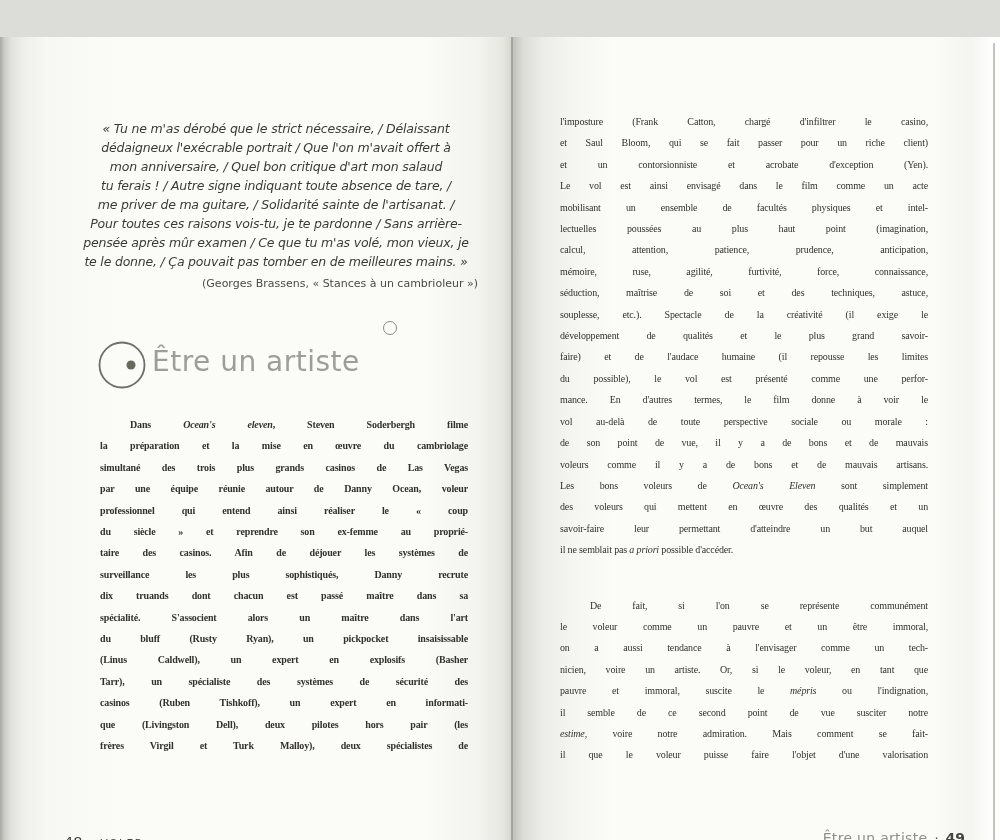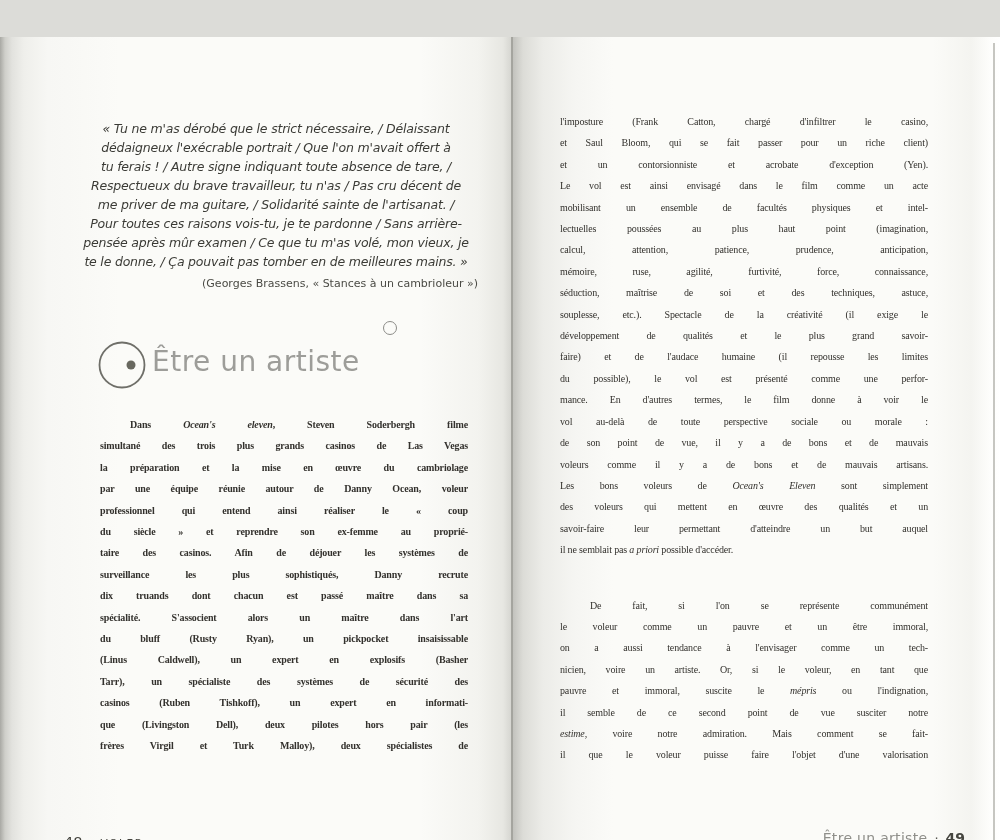--- a/index.html
+++ b/index.html
@@ -47,42 +47,42 @@
 <body>
 
 <div class="scan">
 
   <div class="page left-page">
 
     <div class="epigraph">
       <div>
           <div class="epi-line">« Tu ne m'as dérobé que le strict nécessaire, / Délaissant</div>
           <div class="epi-line">dédaigneux l'exécrable portrait / Que l'on m'avait offert à</div>
+          <div class="epi-line">mon anniversaire, / Quel bon critique d'art mon salaud</div>
           <div class="epi-line">tu ferais ! / Autre signe indiquant toute absence de tare, /</div>
-          <div class="epi-line">Respectueux du brave travailleur, tu n'as / Pas cru décent de</div>
           <div class="epi-line">me priver de ma guitare, / Solidarité sainte de l'artisanat. /</div>
           <div class="epi-line">Pour toutes ces raisons vois-tu, je te pardonne / Sans arrière-</div>
           <div class="epi-line">pensée après mûr examen / Ce que tu m'as volé, mon vieux, je</div>
           <div class="epi-line">te le donne, / Ça pouvait pas tomber en de meilleures mains. »</div>
         </div>
       <div class="epi-attr">(Georges Brassens, « Stances à un cambrioleur »)</div>
     </div>
 
     <svg class="bullet" width="50" height="50" viewBox="0 0 50 50">
       <circle cx="24" cy="25" r="22.5" fill="none" stroke="#6f6f69" stroke-width="1.8"></circle>
       <circle cx="33" cy="25" r="4.5" fill="#68685f"></circle>
     </svg>
     <div class="ornament"></div>
     <h1 class="heading">Être un artiste</h1>
 
     <div class="body-text body-left">
         <div class="para">
           <div class="tline indent"><span>Dans </span><span class="it">Ocean's eleven</span><span>, Steven Soderbergh filme</span></div>
+          <div class="tline"><span>la préparation et la mise en œuvre du cambriolage</span></div>
           <div class="tline"><span>simultané des trois plus grands casinos de Las Vegas</span></div>
-          <div class="tline"><span>la préparation et la mise en œuvre du cambriolage</span></div>
           <div class="tline"><span>par une équipe réunie autour de Danny Ocean, voleur</span></div>
           <div class="tline"><span>professionnel qui entend ainsi réaliser le « coup</span></div>
           <div class="tline"><span>du siècle » et reprendre son ex-femme au proprié-</span></div>
           <div class="tline"><span>taire des casinos. Afin de déjouer les systèmes de</span></div>
           <div class="tline"><span>surveillance les plus sophistiqués, Danny recrute</span></div>
           <div class="tline"><span>dix truands dont chacun est passé maître dans sa</span></div>
           <div class="tline"><span>spécialité. S'associent alors un maître dans l'art</span></div>
           <div class="tline"><span>du bluff (Rusty Ryan), un pickpocket insaisissable</span></div>
           <div class="tline"><span>(Linus Caldwell), un expert en explosifs (Basher</span></div>
           <div class="tline"><span>Tarr), un spécialiste des systèmes de sécurité des</span></div>

